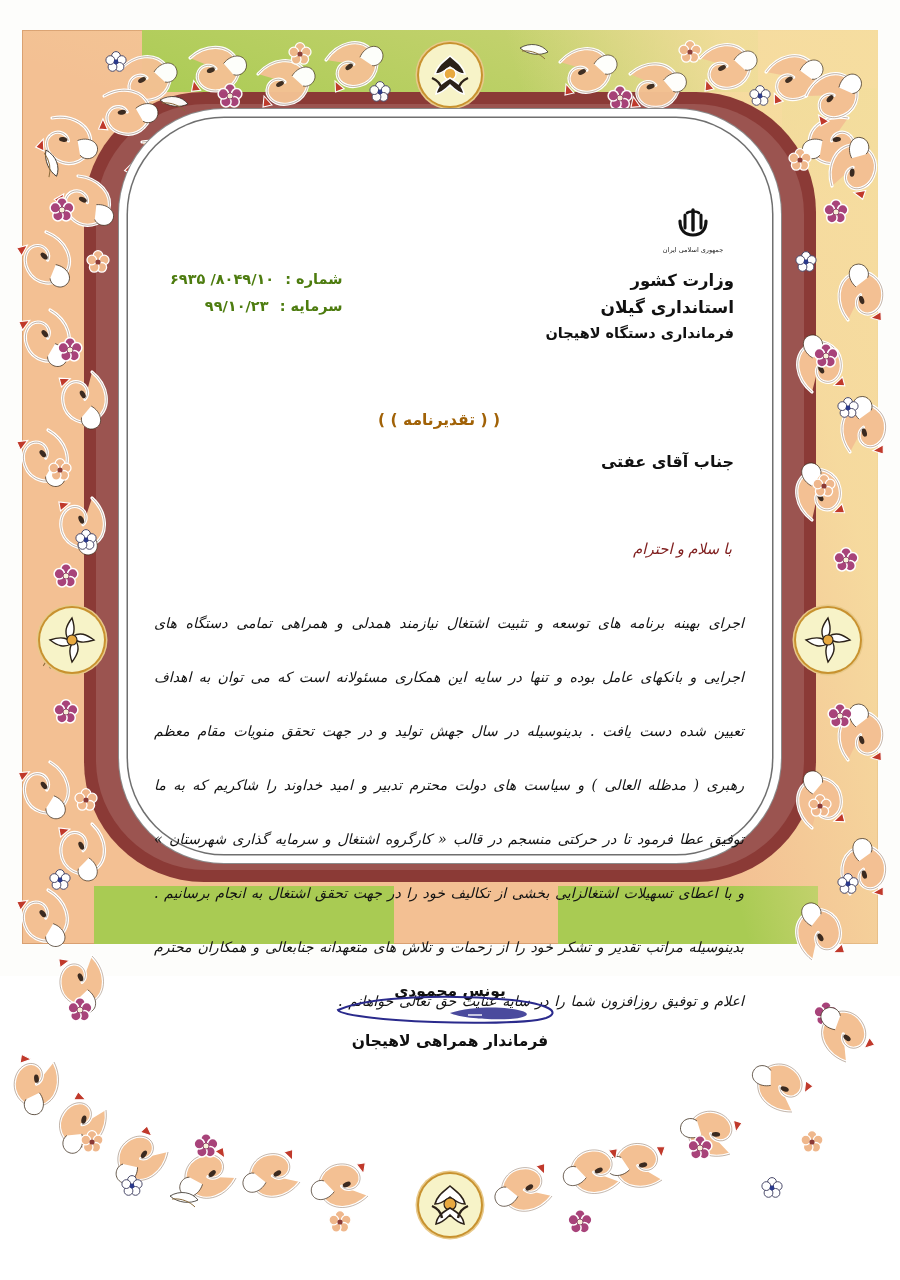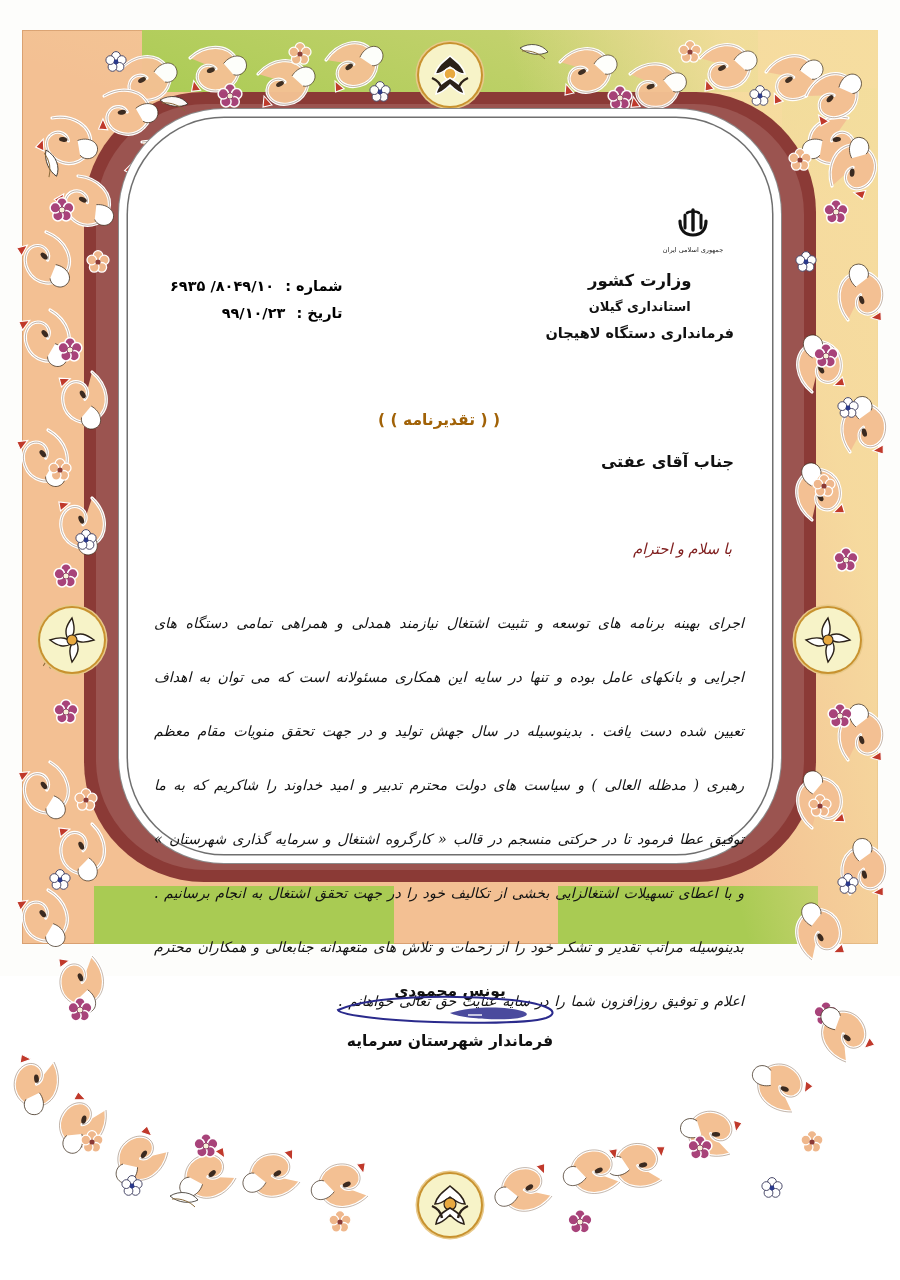--- a/index.html
+++ b/index.html
@@ -91,31 +91,31 @@
     font-size:30px;line-height:30px;color:#1a1a1a;font-weight:bold;
     font-family:"DejaVu Sans",sans-serif;
   }
   #emblem .sub{
     font-size:6.5px;color:#222;margin-top:3px;letter-spacing:.2px;
     font-family:"DejaVu Sans",sans-serif;
   }
 
   
   .ministry{
-    position:absolute;right:16px;top:128px;text-align:center;
+    position:absolute;right:16px;top:128px;text-align:right;
     font-weight:bold;color:#111;
   }
   .ministry .l1{font-size:16.5px;line-height:26px;}
-  .ministry .l2{font-size:13px;line-height:26px;}
+  .ministry .l2{font-size:17px;line-height:26px;}
   .ministry .l3{font-size:14.5px;line-height:26px;}
 
   
   .meta{
-    position:absolute;left:20px;top:133px;
-    font-weight:bold;color:#000000;direction:rtl;
+    position:absolute;left:20px;top:126px;
+    font-weight:bold;color:#4d7c0f;direction:rtl;
   }
   .meta .row{font-size:14.5px;line-height:27px;white-space:nowrap;}
   .meta .row .val{margin-right:6px;letter-spacing:.5px;}
 
   
   .doc-title{
     position:absolute;right:250px;top:240px;
     font-size:15.5px;font-weight:bold;color:#a16207;letter-spacing:.5px;margin-top:31px;
   }
 
@@ -397,21 +397,21 @@
       <div class="l2">استانداری گیلان</div>
       <div class="l3">فرمانداری دستگاه لاهیجان</div>
     </div>
 
     <div class="meta">
       <div class="row">
         <span>شماره :</span>
         <span class="val">۸۰۴۹/۱۰/ ۶۹۳۵</span>
       </div>
       <div class="row">
-        <span>تاریخ :</span>
+        <span>سرمایه :</span>
         <span class="val">۹۹/۱۰/۲۳</span>
       </div>
     </div>
 
     <div class="doc-title">( ( تقدیرنامه ) )</div>
 
     <div class="addressee">
       <div class="name">جناب آقای عفتی</div>
     </div>
 
@@ -421,17 +421,17 @@
 
     <div class="signature">
       <div class="sig-name">یونس محمودی</div>
       <svg class="sig-stroke" width="300" height="34" viewBox="0 0 300 34">
         <path d="M38,16 C70,2 150,0 212,6 C248,10 262,18 246,24
                  C228,30 150,30 96,26 C60,23 40,20 38,16 Z" fill="none" stroke="#2A2A8C" stroke-width="2"></path>
         <path d="M150,19 C172,12 206,12 222,17 C232,20 226,24 210,25
                  C188,26 160,24 150,19 Z" fill="#2A2A8C" opacity=".85"></path>
         <path d="M168,21 L182,21" stroke="#ffffff" stroke-width="1.4"></path>
       </svg>
-      <div class="sig-role">فرماندار شهرستان سرمایه</div>
+      <div class="sig-role">فرماندار همراهی لاهیجان</div>
     </div>
 
   </div>
 </div>
 
 </body></html>

